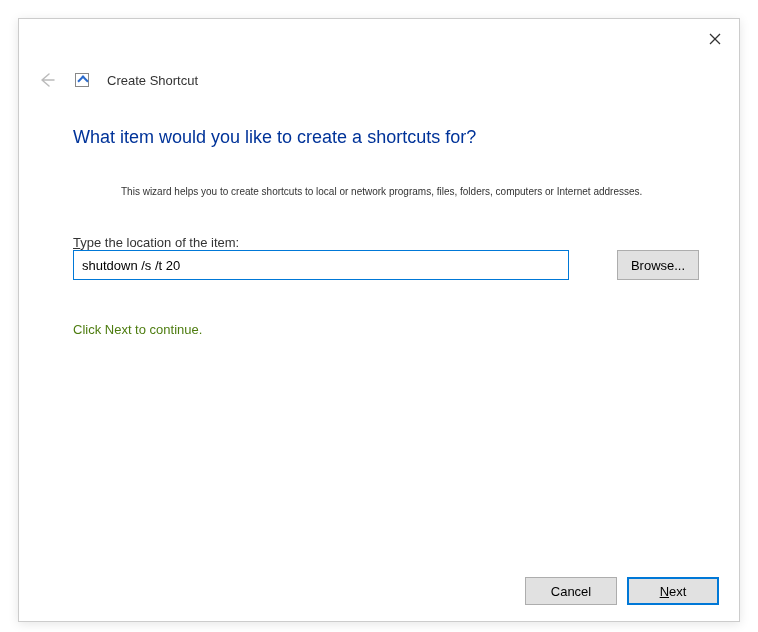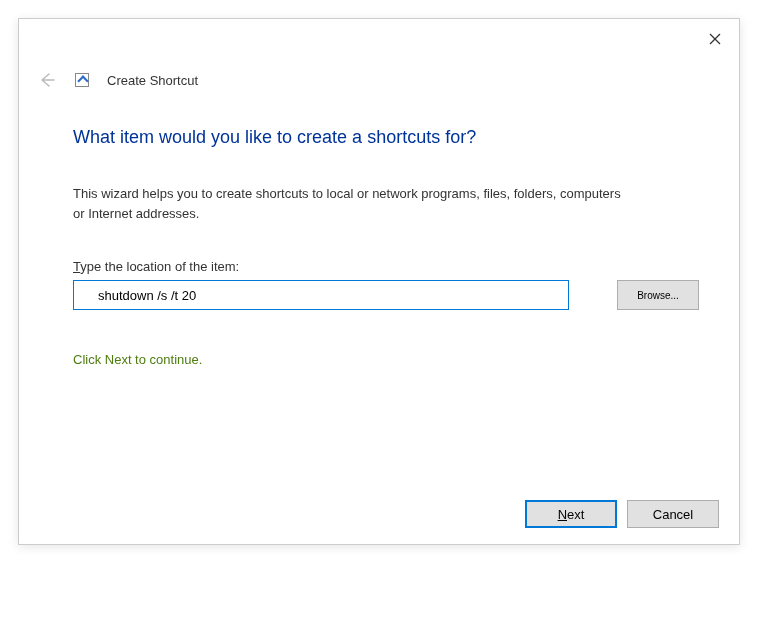--- a/index.html
+++ b/index.html
@@ -12,21 +12,21 @@
       background: #fff;
       width: 758px;
       height: 632px;
       position: relative;
     }
     .dialog {
       position: absolute;
       top: 18px;
       left: 18px;
       width: 722px;
-      height: 527px;
+      height: 604px;
       background: #fff;
       border: 1px solid #ccc;
       box-shadow: 0 2px 10px rgba(0,0,0,0.1);
     }
     .close-btn {
       position: absolute;
       top: 12px;
       right: 16px;
       width: 16px;
       height: 16px;
@@ -90,57 +90,57 @@
       left: 54px;
       right: 40px;
     }
     .main-heading {
       color: #003399;
       font-size: 18px;
       font-weight: 400;
       margin-bottom: 36px;
     }
     .description {
-      font-size: 13px;
+      font-size: 10px;
       color: #333;
       line-height: 1.5;
       margin-bottom: 36px;
       max-width: 560px;
+      margin-left: 48px;
     }
     .field-label {
       font-size: 13px;
       color: #333;
-      margin-bottom: 6px;
       display: block;
     }
     .field-label .underline {
       text-decoration: underline;
     }
     .input-row {
       display: flex;
       gap: 12px;
       align-items: stretch;
       margin-bottom: 42px;
     }
     .location-input {
       flex: 0 0 496px;
       height: 30px;
       border: 1px solid #0078d7;
-      padding: 4px 24px;
+      padding: 4px 8px;
       font-size: 13px;
       font-family: inherit;
       outline: none;
       background: #fff;
     }
     .browse-btn {
       width: 106px;
       height: 30px;
       background: #e1e1e1;
       border: 1px solid #adadad;
-      font-size: 10px;
+      font-size: 13px;
       font-family: inherit;
       cursor: pointer;
       margin-left: 36px;
     }
     .continue-text {
       font-size: 13px;
       color: #4d7c0f;
     }
     .footer {
       position: absolute;
@@ -198,19 +198,19 @@
 
     <div class="input-row">
       <input type="text" class="location-input" value="shutdown /s /t 20" style="">
       <button class="browse-btn">Browse...</button>
     </div>
 
     <p class="continue-text">Click Next to continue.</p>
   </div>
 
   <div class="footer">
+    <button class="footer-btn">Cancel</button>
     <button class="footer-btn primary">
       <span class="btn-underline">N</span><span>ext</span>
     </button>
-    <button class="footer-btn">Cancel</button>
   </div>
 
 </div>
 
 </body></html>

